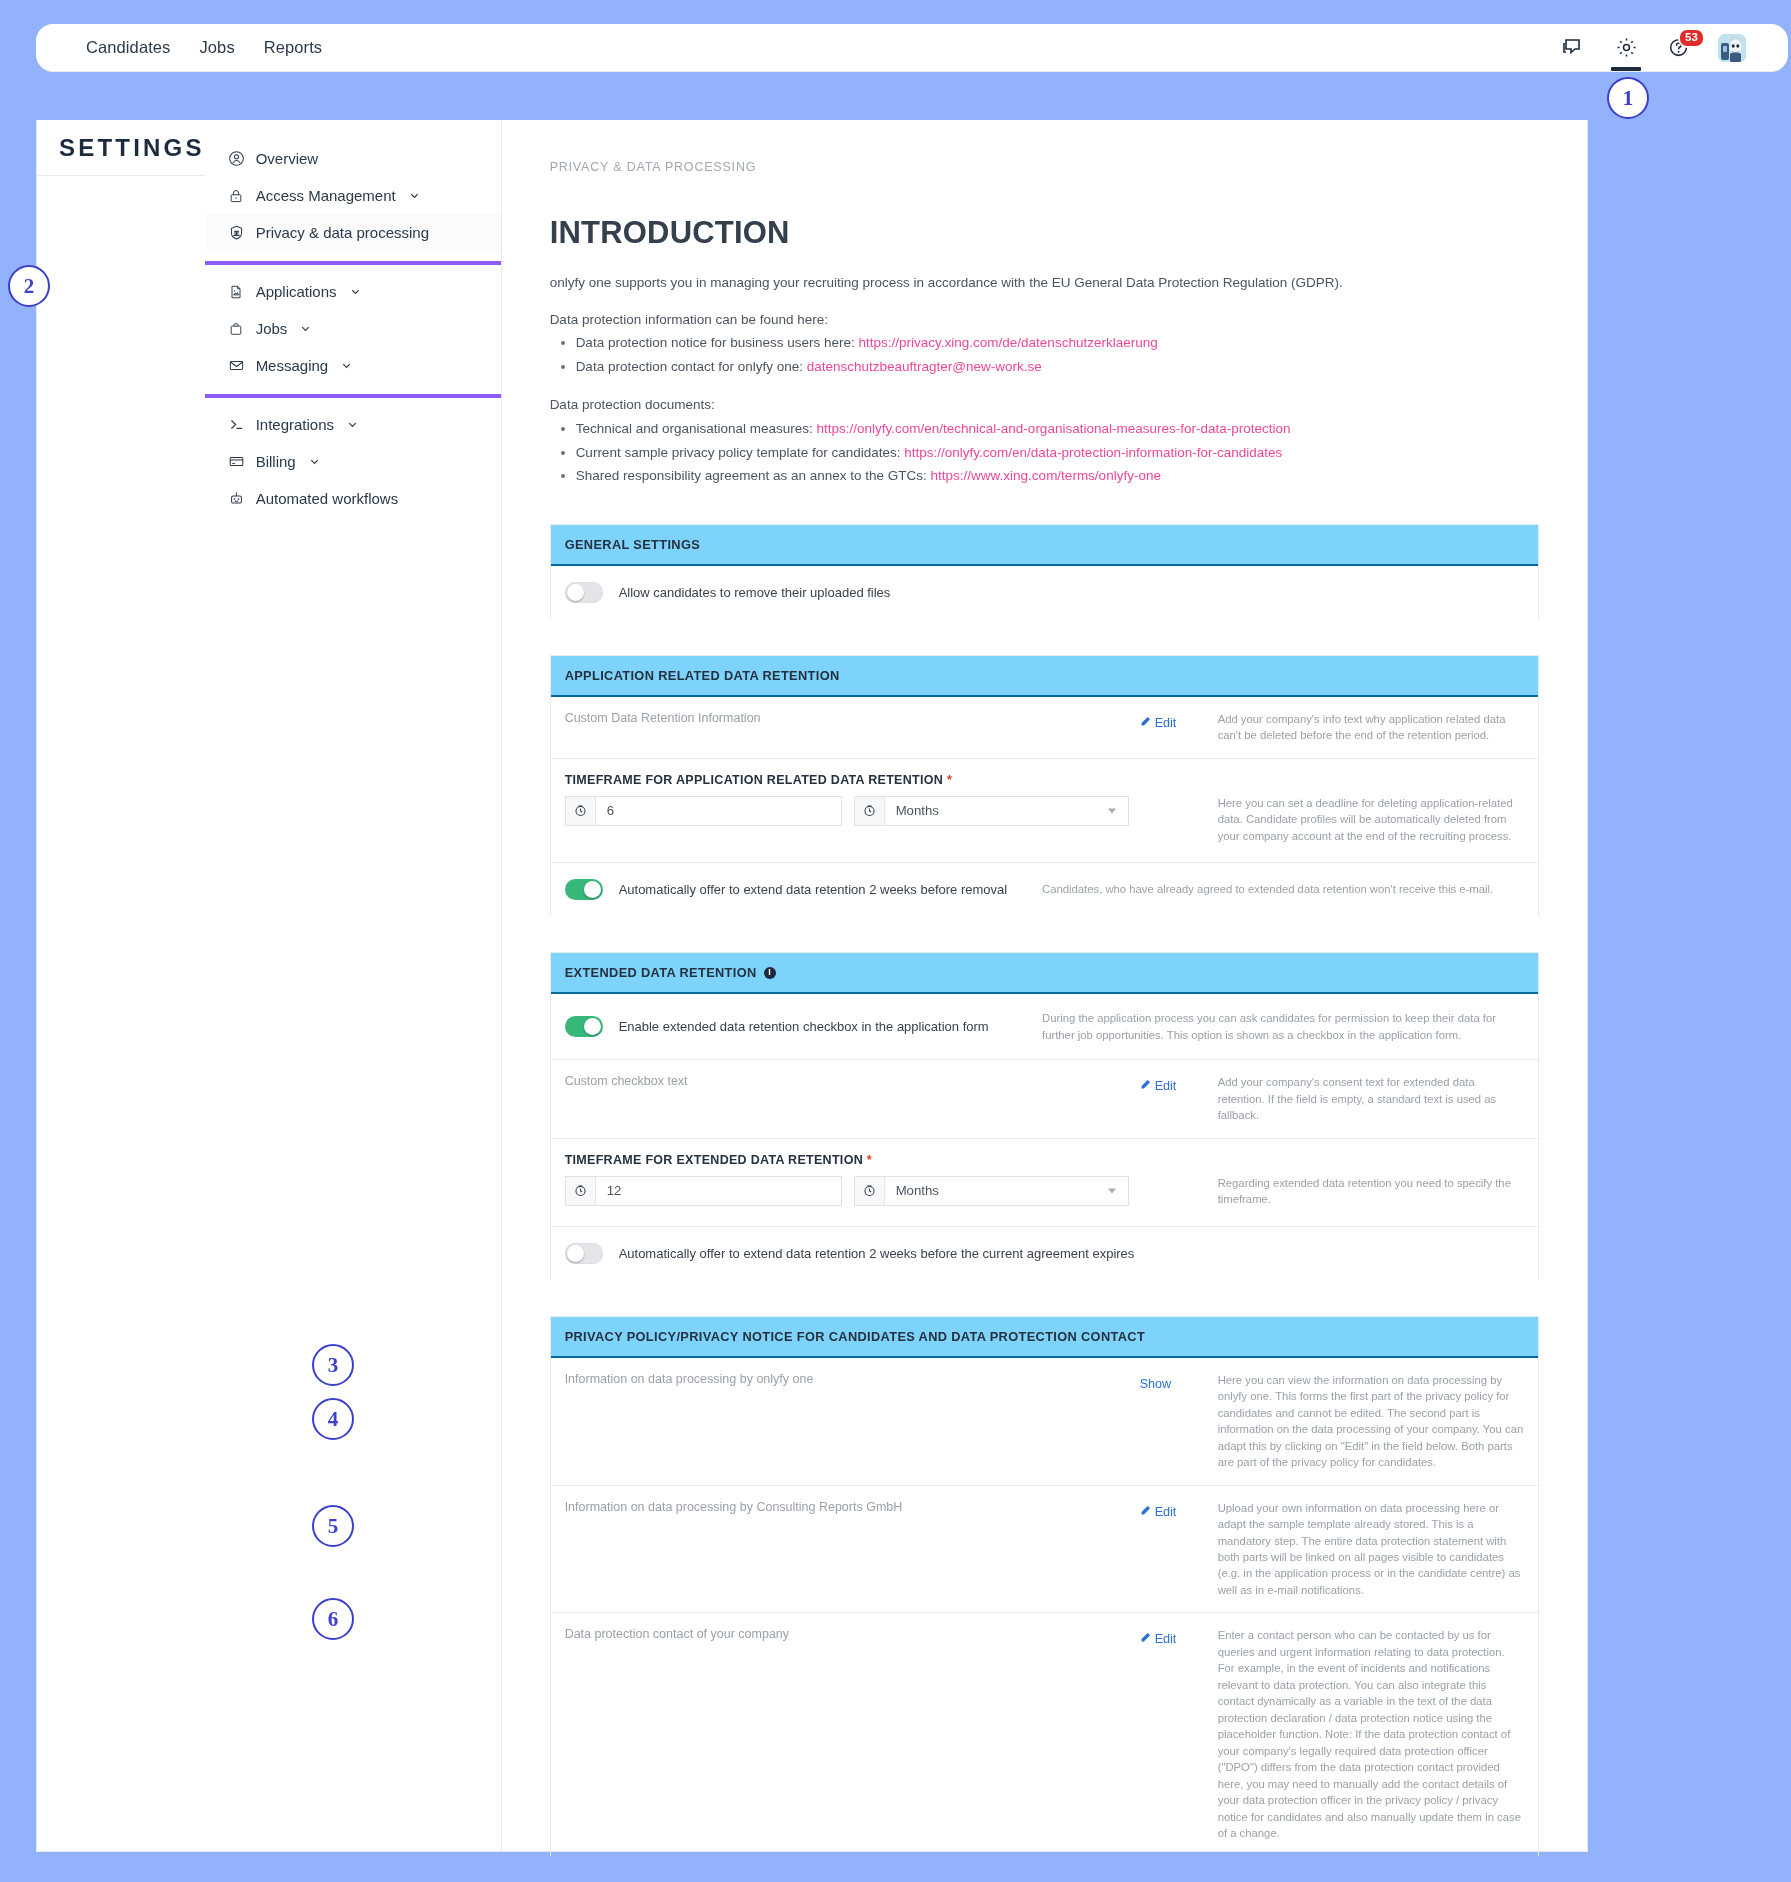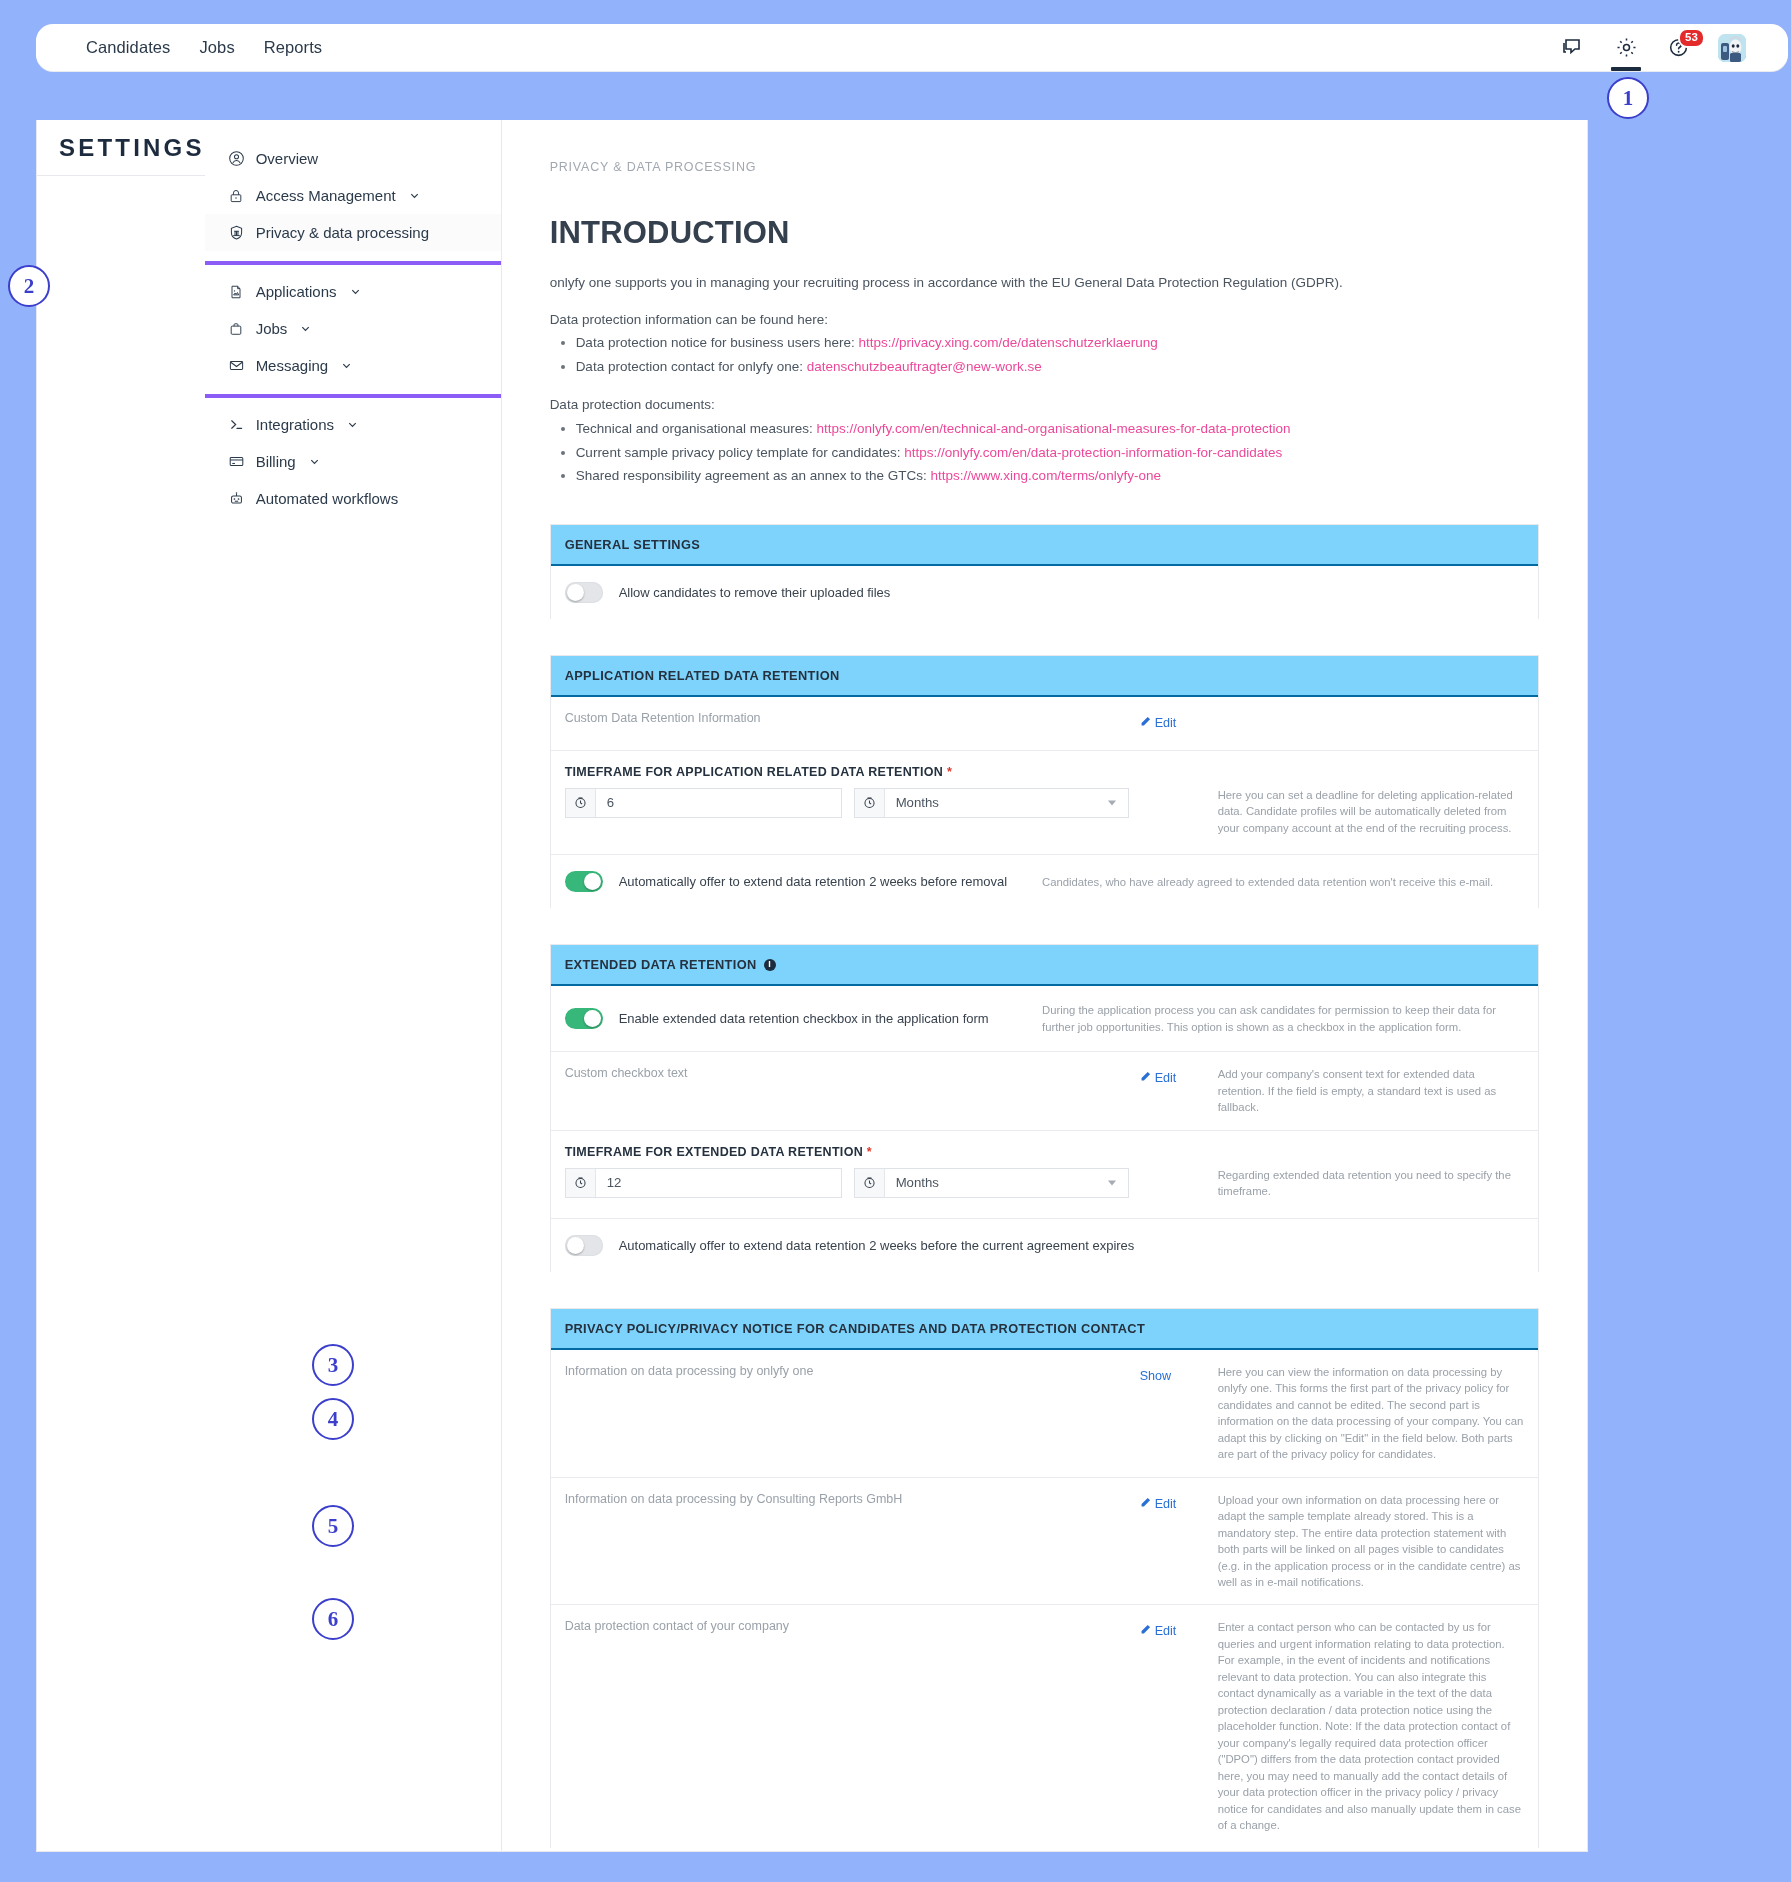--- a/index.html
+++ b/index.html
@@ -459,20 +459,21 @@
             <div class="mid">
               <a class="editlink" href="#">
                 <span>
                   <svg width="11" height="11" viewBox="0 0 14 14" fill="#2a6fd6">
                       <path d="M9.8 1.2 12.8 4.2 5 12H2v-3z"></path>
                     </svg>
                 </span>
                 <span>Edit</span>
               </a>
             </div>
+            <div class="right hint">Add your company's info text why application related data can't be deleted before the end of the retention period.</div>
           </div>
 
           <div class="tf-block">
             <div class="tf-left">
               <div class="tf-title">
                 <span>TIMEFRAME FOR APPLICATION RELATED DATA RETENTION</span>
                 <span class="req">*</span>
               </div>
               <div class="tf-fields">
                 <div class="inp num">

